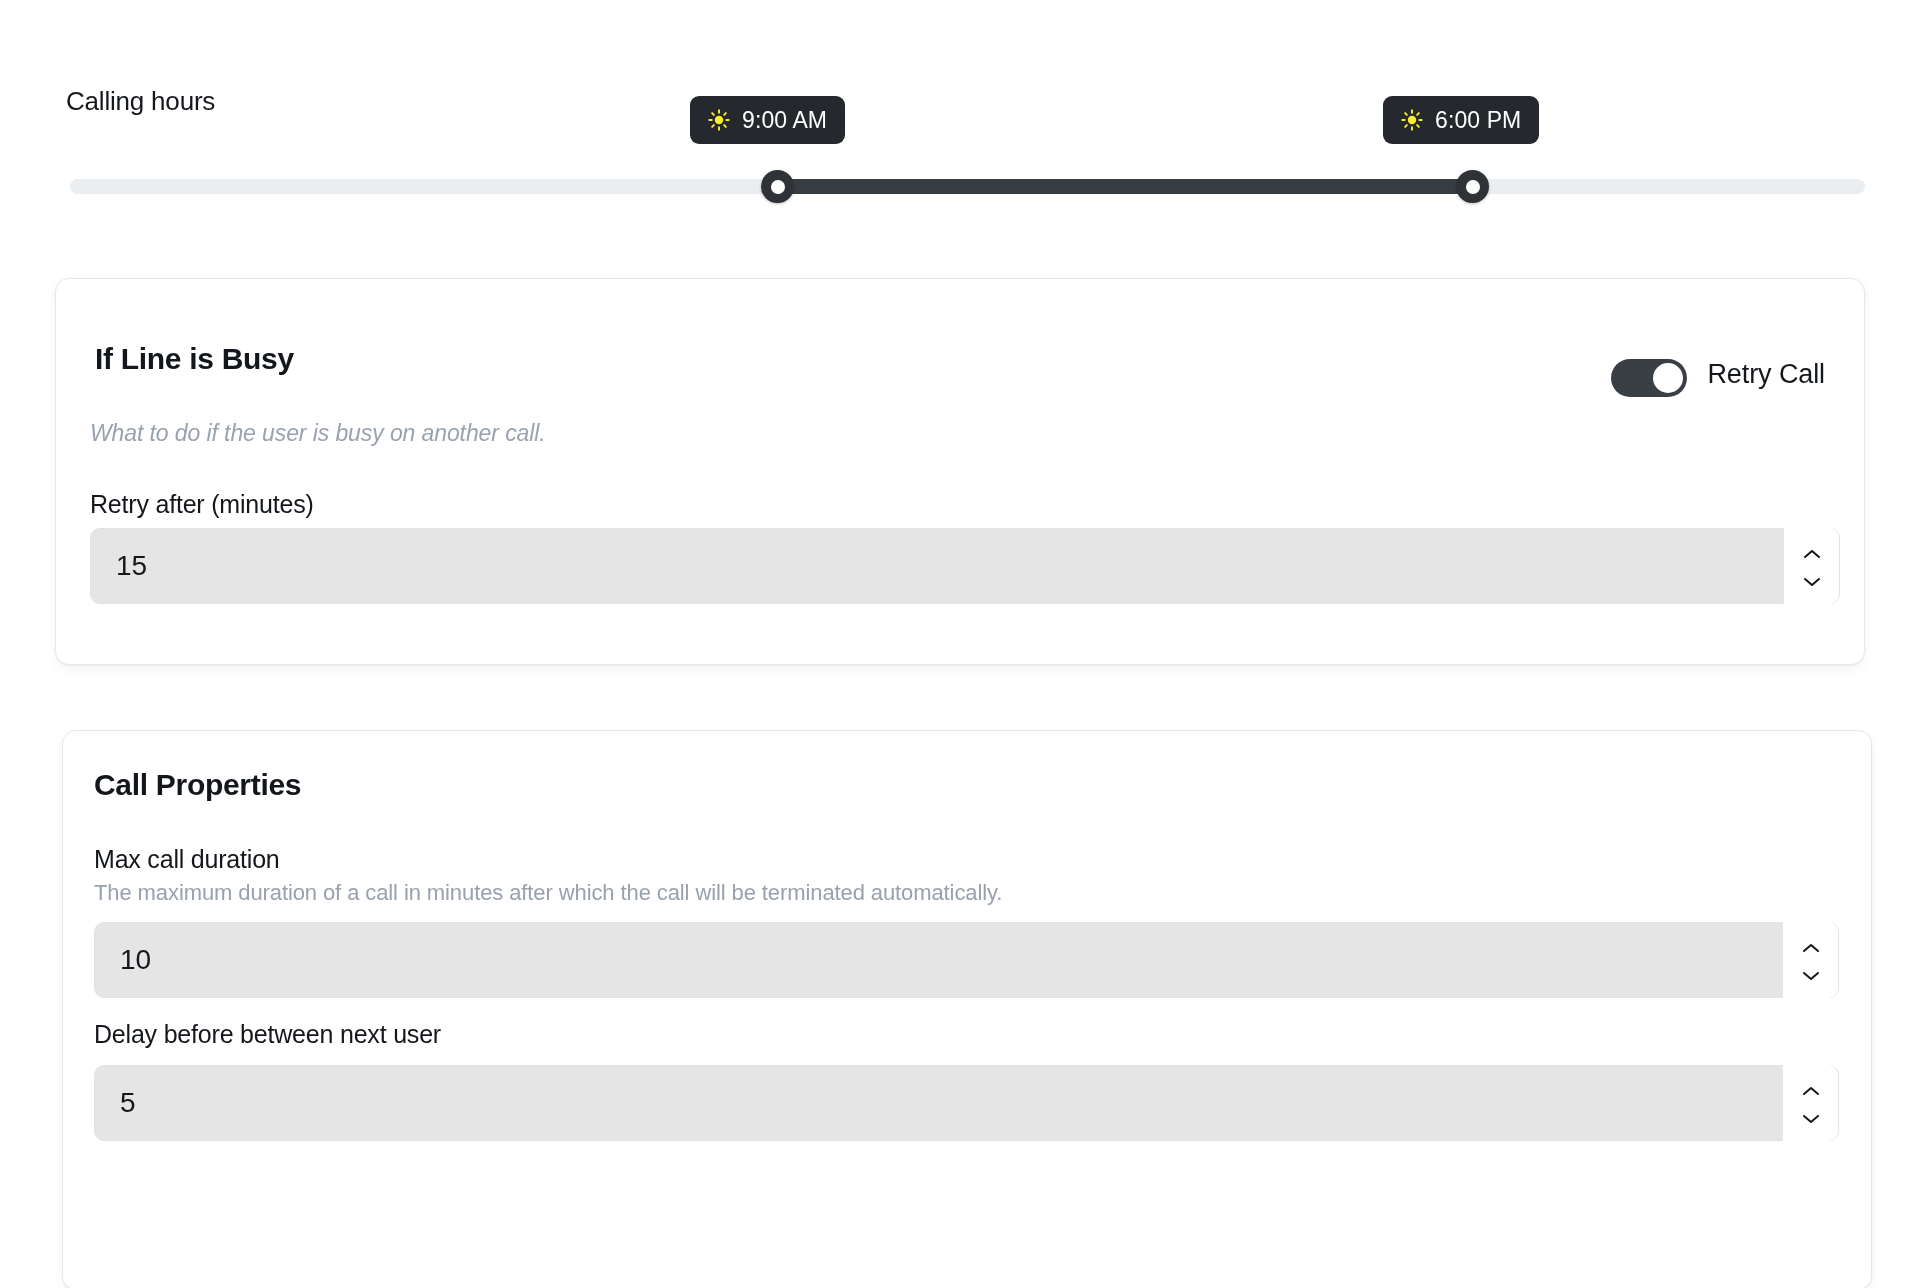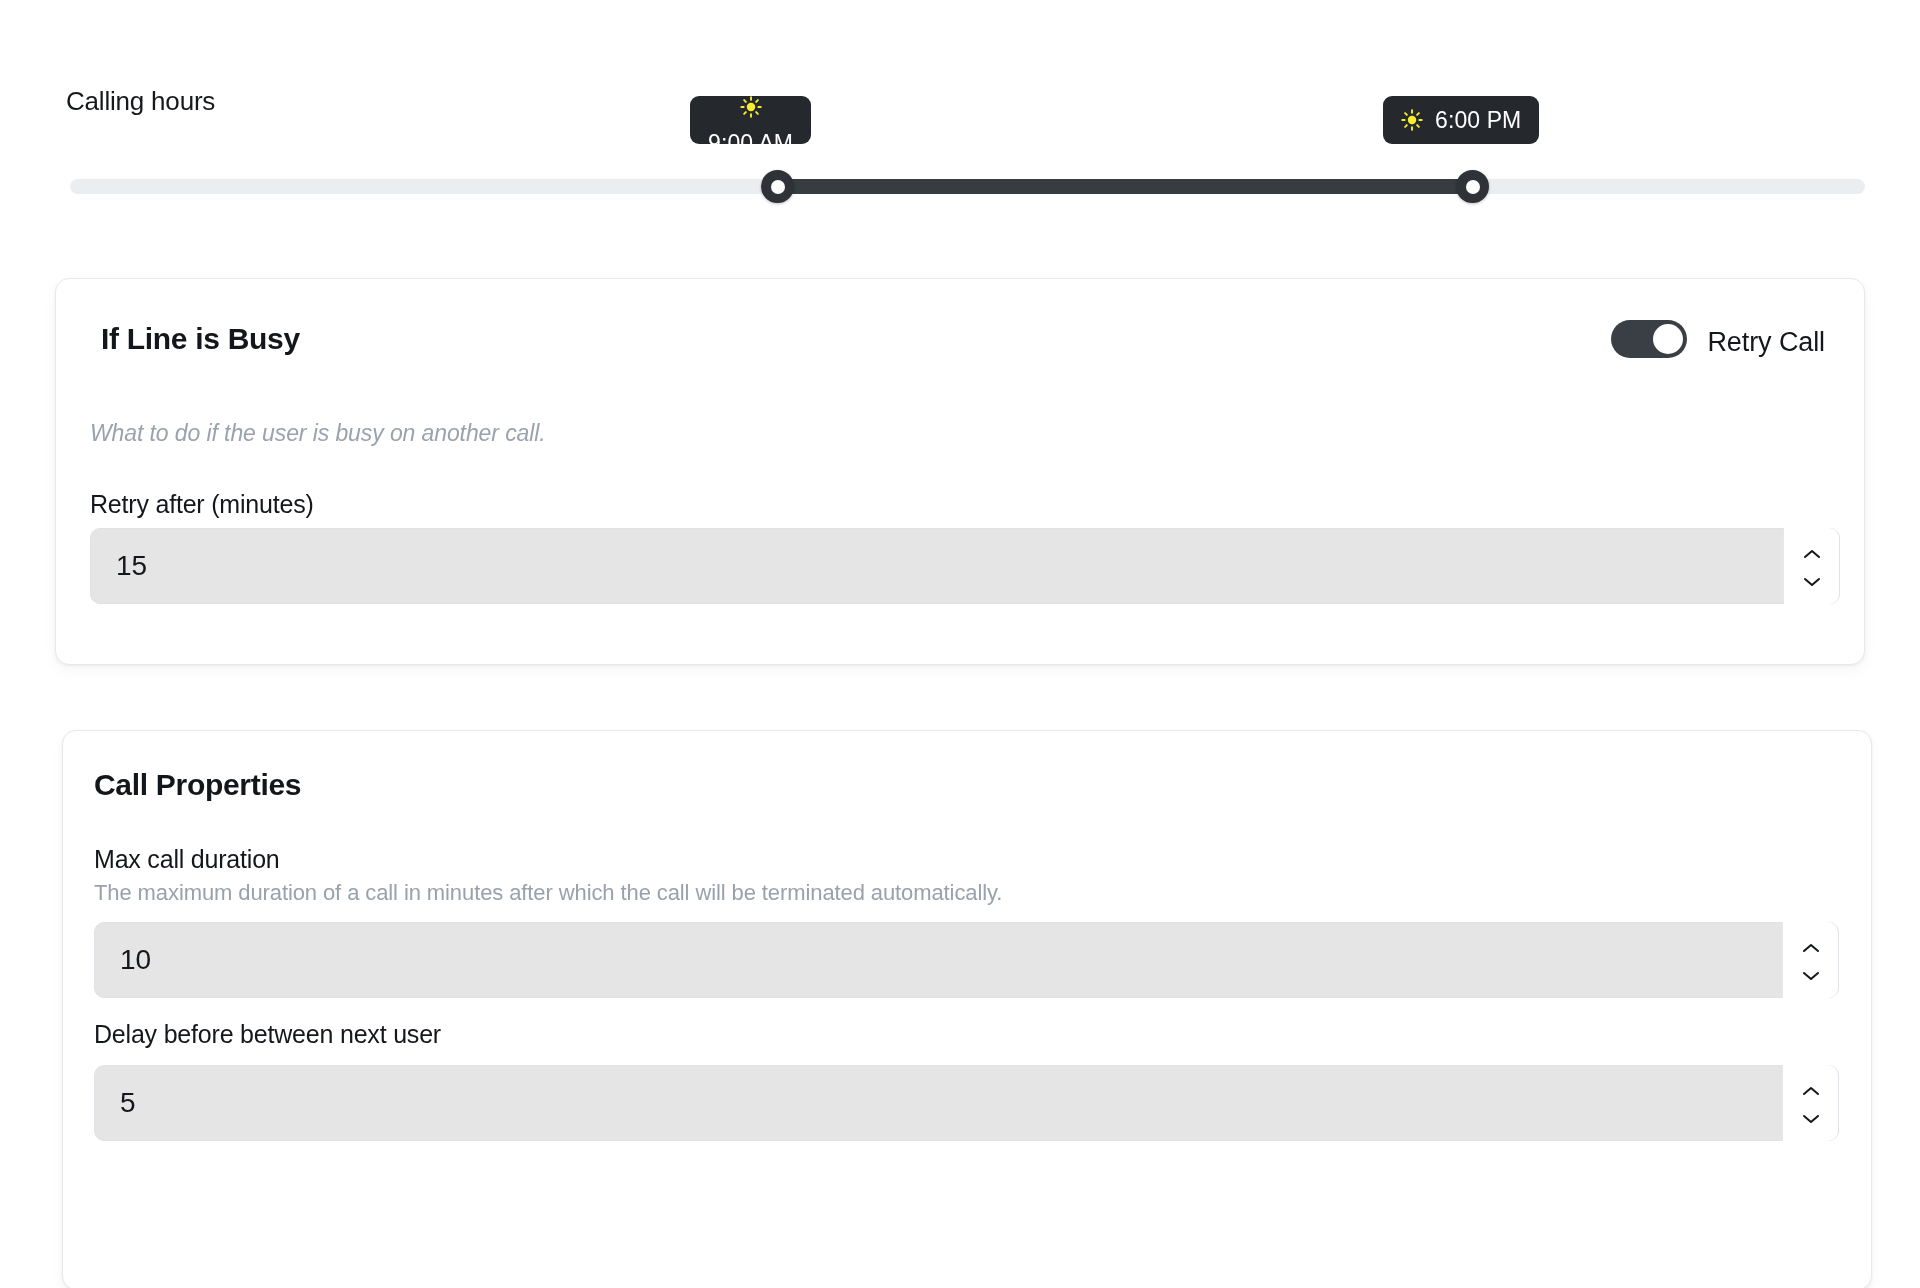--- a/index.html
+++ b/index.html
@@ -41,39 +41,39 @@
   .handle-right { left: 1386px; }
 
   .time-badge {
     position: absolute; top: 96px; height: 48px;
     background: #25282d; border-radius: 9px;
     display: flex; align-items: center; gap: 12px;
     padding: 0 18px;
     color: #ffffff; font-size: 23px; letter-spacing: .1px;
     white-space: nowrap;
   }
-  .badge-start { left: 690px; flex-direction: column; }
+  .badge-start { left: 690px; }
   .badge-end   { left: 1383px; }
   .sun-icon { width: 22px; height: 22px; display: block; flex: 0 0 auto; }
 
   
   .card {
     position: absolute; background: #ffffff;
     border: 1px solid #e6e8eb; border-radius: 14px;
     box-shadow: 0 1px 3px rgba(16,24,40,.05), 0 6px 14px rgba(16,24,40,.04);
   }
   .card-busy  { left: 55px;  top: 278px; width: 1810px; height: 387px; }
   .card-props { left: 62px;  top: 730px; width: 1810px; height: 560px; }
 
   .card-header-row {
     position: absolute; left: 40px; right: 40px; top: 46px;
     display: flex; align-items: center; justify-content: space-between;
   }
   .card-title { font-size: 30px; font-weight: 700; color: #13161a; letter-spacing: -0.3px; }
-  .toggle-group { display: flex; align-items: flex-end; gap: 20px; }
+  .toggle-group { display: flex; align-items: flex-start; gap: 20px; margin-top: 39px; }
   .toggle {
     width: 76px; height: 38px; border-radius: 19px;
     background: #3a3f45; position: relative; cursor: pointer;
   }
   .toggle .knob {
     position: absolute; top: 4px; left: 42px;
     width: 30px; height: 30px; border-radius: 50%; background: #fff;
   }
   .toggle-label { font-size: 27px; color: #14171b; letter-spacing: -0.1px; }
 
@@ -168,21 +168,21 @@
 
   <div class="slider-wrap">
     <div class="slider-track"></div>
     <div class="slider-fill"></div>
     <div class="slider-handle handle-left"></div>
     <div class="slider-handle handle-right"></div>
   </div>
 
   <div class="card card-busy"></div>
 
-  <div class="card-header-row" style="left:101px; right:95px; top:320px;">
+  <div class="card-header-row" style="left:95px; right:95px; top:320px;">
     <div class="card-title">If Line is Busy</div>
     <div class="toggle-group">
       <div class="toggle">
         <div class="knob"></div>
       </div>
       <div class="toggle-label">Retry Call</div>
     </div>
   </div>
 
   <div class="card-desc busy-desc">What to do if the user is busy on another call.</div>

